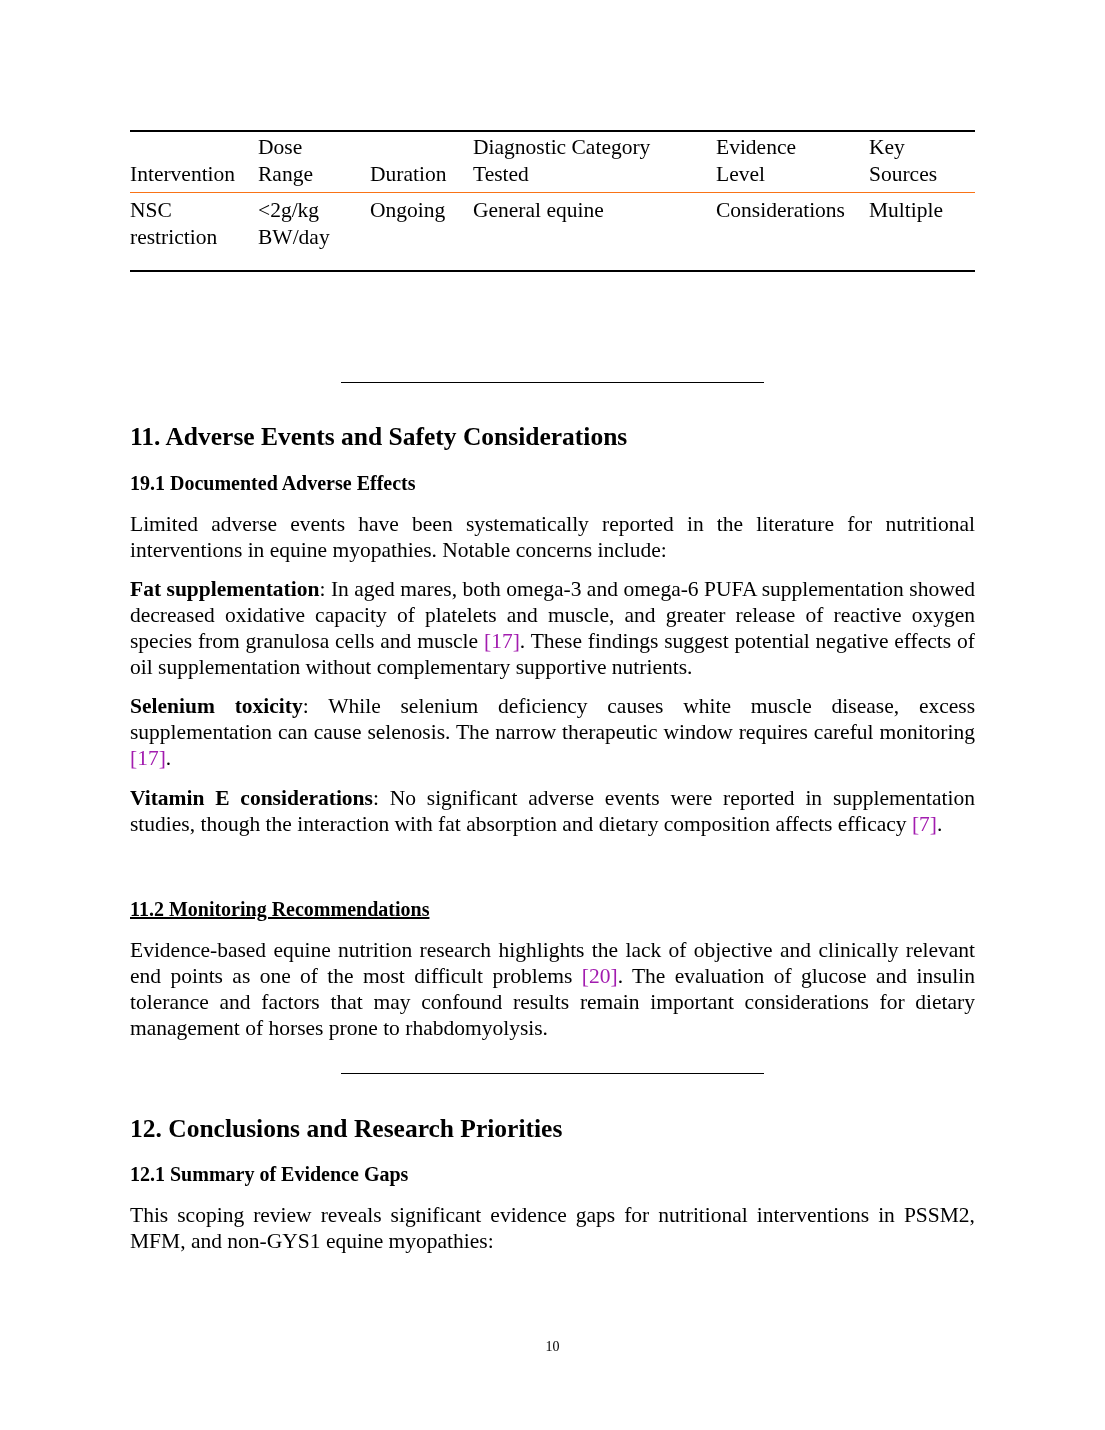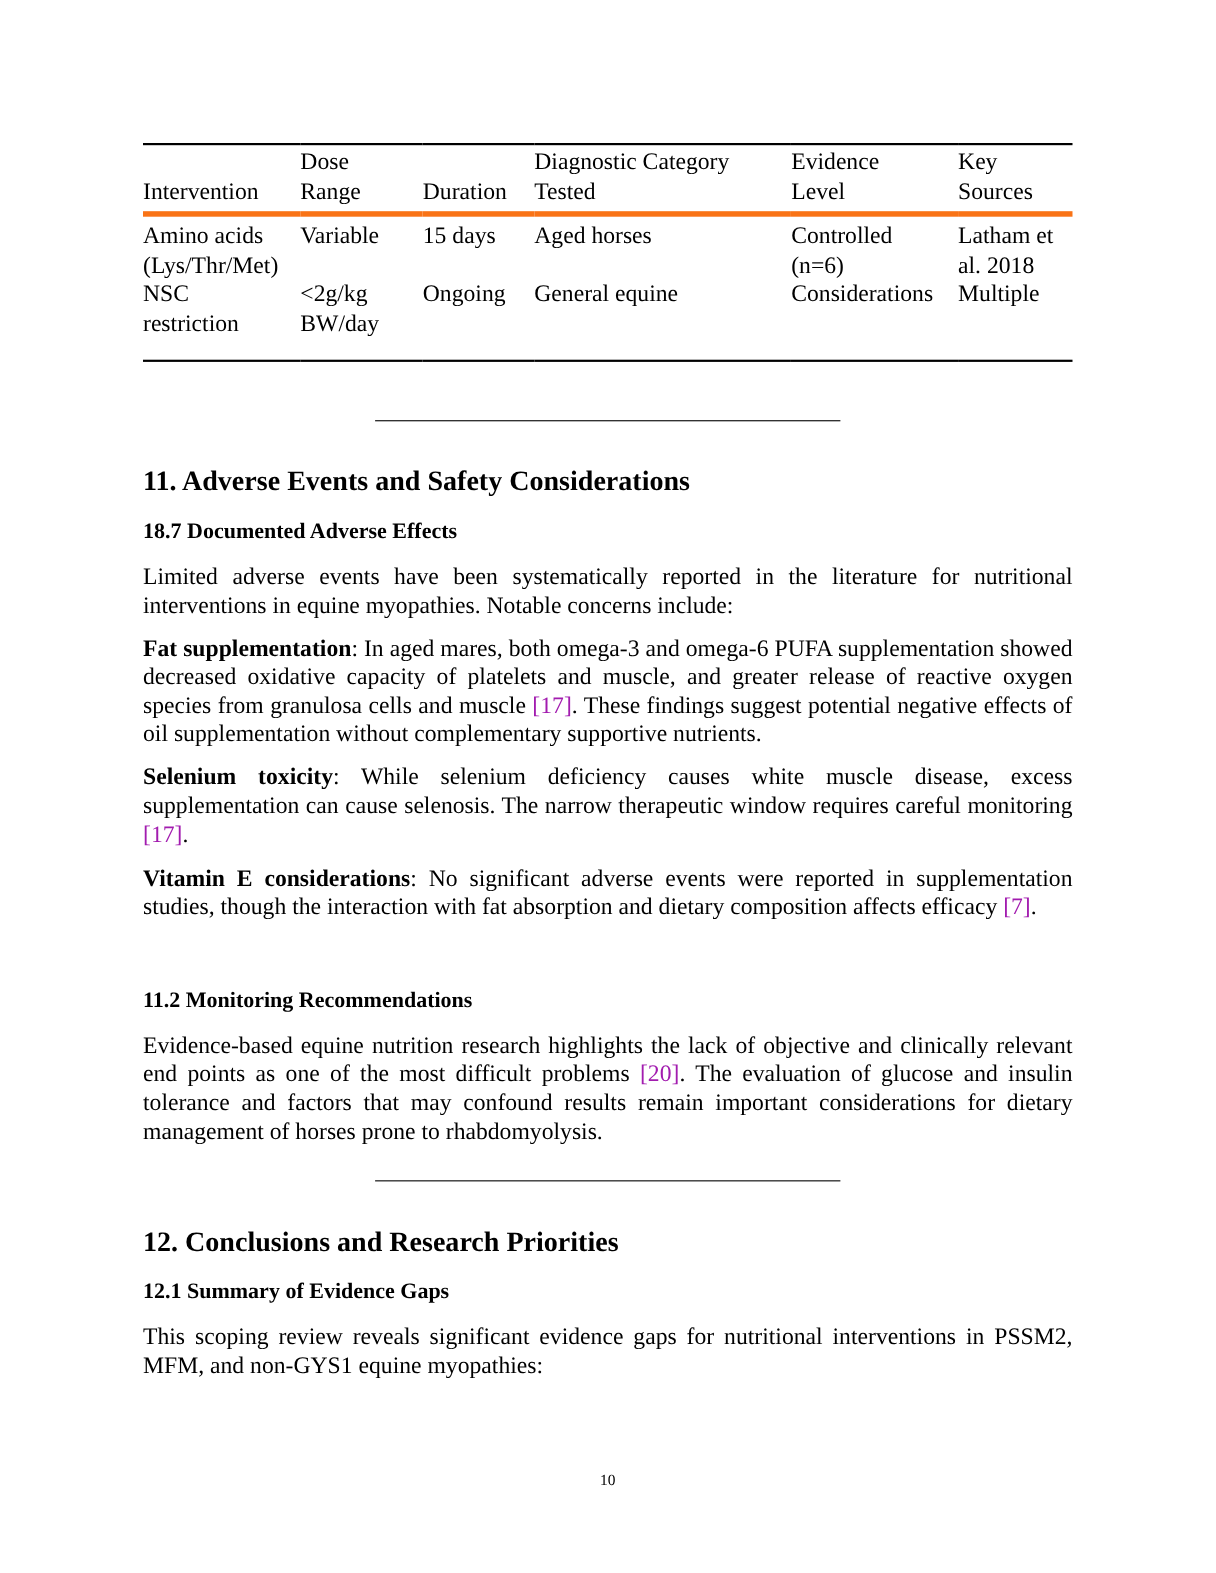--- a/index.html
+++ b/index.html
@@ -10,21 +10,21 @@
   }
   .page { position: absolute; left: 130px; top: 0; width: 845px; }
   table.data {
     position: absolute; top: 130px; left: 0; width: 845px;
     border-collapse: collapse; border-top: 2px solid #000; border-bottom: 2px solid #000;
   }
   table.data th, table.data td {
     text-align: left; vertical-align: top; font-weight: normal;
     padding: 0; line-height: 26.5px;
   }
-  table.data thead th { vertical-align: bottom; padding-top: 2px; padding-bottom: 5px; border-bottom: 5px solid #f97316; }
+  table.data thead th { vertical-align: bottom; padding-top: 2px; padding-bottom: 5px; border-bottom: 1px solid #f97316; }
   table.data tbody tr:first-child td { padding-top: 4px; }
   table.data tbody tr:last-child td { padding-bottom: 20px; }
   .c1 { width: 128px; } .c2 { width: 112px; } .c3 { width: 103px; }
   .c4 { width: 243px; } .c5 { width: 153px; margin-left: 19px; } .c6 { width: 106px; }
   .rule { position: absolute; left: 211px; width: 423px; height: 0; border-top: 1px solid #000; }
   h2 { position: absolute; margin: 0; font-size: 25.5px; font-weight: bold; left: 0; }
   h3 { position: absolute; margin: 0; font-size: 20px; font-weight: bold; left: 0; }
   p.body { position: absolute; margin: 0; left: 0; width: 845px; text-align: justify; }
   .cite { color: #a21caf; }
   b { font-weight: bold; }
@@ -40,51 +40,43 @@
         <th class="c1"><span></span><br><span>Intervention</span></th>
         <th class="c2"><span>Dose</span><br><span>Range</span></th>
         <th class="c3"><span></span><br><span>Duration</span></th>
         <th class="c4"><span>Diagnostic Category</span><br><span>Tested</span></th>
         <th class="c5"><span>Evidence</span><br><span>Level</span></th>
         <th class="c6"><span>Key</span><br><span>Sources</span></th>
       </tr>
     </thead>
     <tbody>
       <tr>
-        <td style="padding-right:20px">Amino acids (Lys/Thr/Met)</td>
-        <td>Variable</td>
-        <td>15 days</td>
-        <td>Aged horses</td>
-        <td style="padding-right:40px">Controlled (n=6)</td>
-        <td>Latham et al. 2018</td>
-      </tr>
-      <tr>
         <td style="padding-right:20px">NSC restriction</td>
         <td style="padding-right:30px">&lt;2g/kg BW/day</td>
         <td>Ongoing</td>
         <td>General equine</td>
         <td>Considerations</td>
         <td>Multiple</td>
       </tr>
     </tbody>
   </table>
 
   <div class="rule" style="top:382px;"></div>
 
   <h2 style="top:424px;">11. Adverse Events and Safety Considerations</h2>
-  <h3 style="top:470px;">18.7 Documented Adverse Effects</h3>
+  <h3 style="top:470px;">19.1 Documented Adverse Effects</h3>
   <p class="body" style="top:511px;">Limited adverse events have been systematically reported in the literature for nutritional interventions in equine myopathies. Notable concerns include:</p>
 
   <p class="body" style="top:576px;"><b>Fat supplementation</b><span>: In aged mares, both omega-3 and omega-6 PUFA supplementation showed decreased oxidative capacity of platelets and muscle, and greater release of reactive oxygen species from granulosa cells and muscle </span><a class="cite">[17]</a><span>. These findings suggest potential negative effects of oil supplementation without complementary supportive nutrients.</span></p>
 
   <p class="body" style="top:693px;"><b>Selenium toxicity</b><span>: While selenium deficiency causes white muscle disease, excess supplementation can cause selenosis. The narrow therapeutic window requires careful monitoring </span><a class="cite">[17]</a><span>.</span></p>
 
   <p class="body" style="top:785px;"><b>Vitamin E considerations</b><span>: No significant adverse events were reported in supplementation studies, though the interaction with fat absorption and dietary composition affects efficacy </span><a class="cite">[7]</a><span>.</span></p>
 
-  <h3 style="top:896px;">11.2 Monitoring Recommendations</h3>
+  <h3 style="top:896px;text-decoration:underline;">11.2 Monitoring Recommendations</h3>
   <p class="body" style="top:937px;"><span>Evidence-based equine nutrition research highlights the lack of objective and clinically relevant end points as one of the most difficult problems </span><a class="cite">[20]</a><span>. The evaluation of glucose and insulin tolerance and factors that may confound results remain important considerations for dietary management of horses prone to rhabdomyolysis.</span></p>
 
   <div class="rule" style="top:1073px;"></div>
 
   <h2 style="top:1116px;">12. Conclusions and Research Priorities</h2>
   <h3 style="top:1161px;">12.1 Summary of Evidence Gaps</h3>
   <p class="body" style="top:1202px;">This scoping review reveals significant evidence gaps for nutritional interventions in PSSM2, MFM, and non-GYS1 equine myopathies:</p>
 </div>
 
 <div class="pagenum">10</div>

